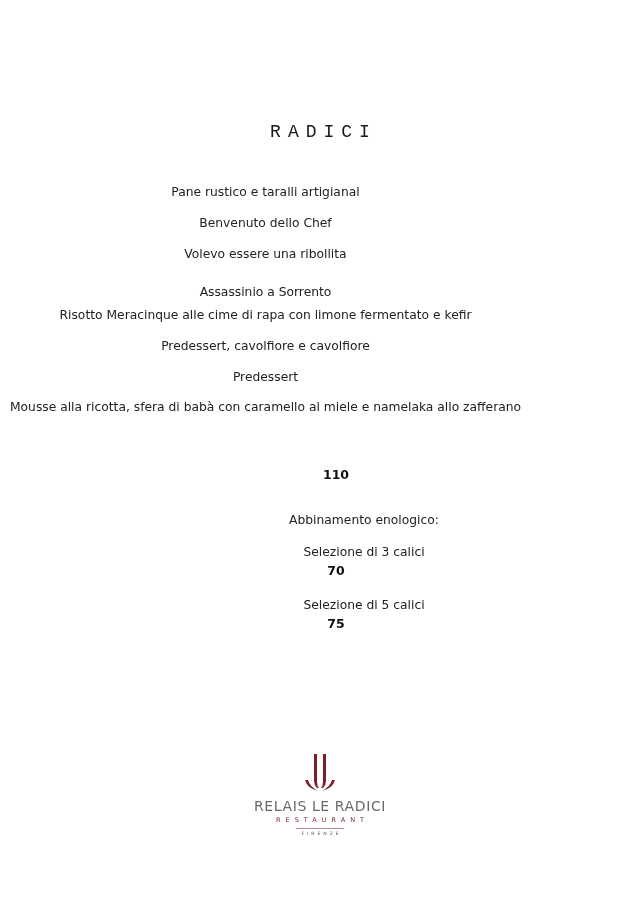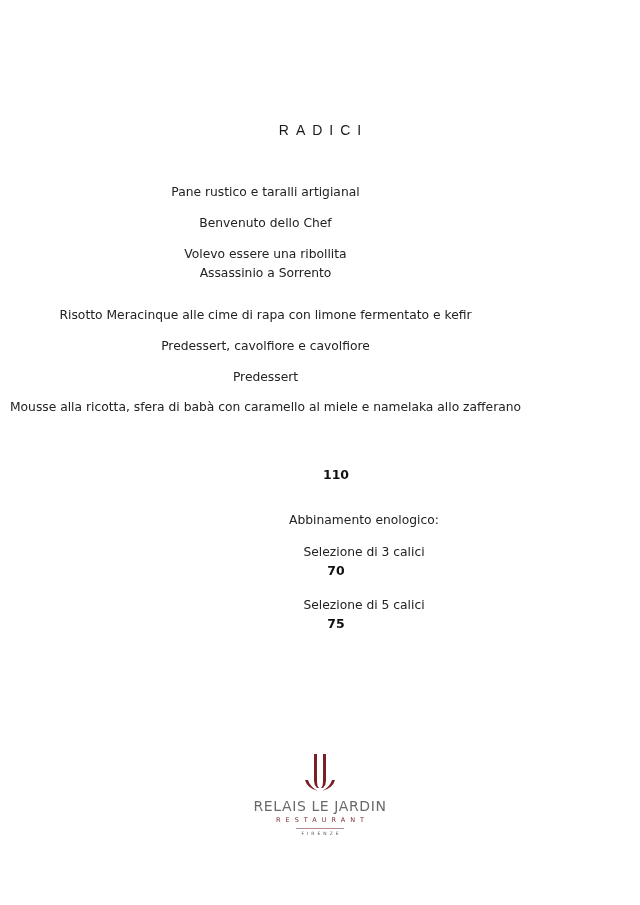--- a/index.html
+++ b/index.html
@@ -18,22 +18,22 @@
     .page {
       position: absolute;
       left: 0; top: 0;
       width: 640px; height: 905px;
     }
     .title {
       position: absolute;
       top: 122px;
       left: 0; width: 640px;
       text-align: center;
-      font-family: Liberation Sans, sans-serif;
-      font-size: 14px;
+      font-family: Liberation Mono, monospace;
+      font-size: 18px;
       letter-spacing: 7px;
       color: #1a1a1a;
       font-weight: normal;
       padding-left: 7px;
       box-sizing: border-box;
     }
     .course {
       position: absolute;
       left: 0; width: 531px;
       text-align: center;
@@ -118,21 +118,21 @@
 <body>
 
 <div class="page">
 
   <h1 class="title" style="margin:0;">RADICI</h1>
 
   <div>
     <div class="course" style="top:184px;">Pane rustico e taralli artigianal</div>
     <div class="course" style="top:215px;">Benvenuto dello Chef</div>
     <div class="course" style="top:246px;">Volevo essere una ribollita</div>
-    <div class="course" style="top:265px;">Assassinio a Sorrento</div>
+    <div class="course" style="top:284px;">Assassinio a Sorrento</div>
     <div class="course" style="top:307px;">Risotto Meracinque alle cime di rapa con limone fermentato e kefir</div>
     <div class="course" style="top:338px;">Predessert, cavolfiore e cavolfiore</div>
     <div class="course" style="top:369px;">Predessert</div>
     <div class="course" style="top:399px;">Mousse alla ricotta, sfera di babà con caramello al miele e namelaka allo zafferano</div>
   </div>
 
   <div class="price" style="top:467px;">110</div>
 
   <div>
     <div class="label" style="top:513px;">Abbinamento enologico:</div>
@@ -148,19 +148,19 @@
     <svg class="logo-mark" viewBox="0 0 36 42">
 
       <path d="M12 2 L15 2 L15 30 Q15 34 17 36 L15 36 Q12 33 12 29 Z" fill="#7a1f28"></path>
 
       <path d="M21 2 L24 2 L24 29 Q24 33 21 36 L19 36 Q21 34 21 30 Z" fill="#7a1f28"></path>
 
       <path d="M3 28 Q5 36 16 39 Q8 35 6 28 Z" fill="#7a1f28"></path>
 
       <path d="M33 28 Q31 36 20 39 Q28 35 30 28 Z" fill="#7a1f28"></path>
     </svg>
-    <div class="logo-name">RELAIS LE JARDIN</div>
+    <div class="logo-name">RELAIS LE RADICI</div>
     <div class="logo-sub">RESTAURANT</div>
     <div class="logo-rule"></div>
     <div class="logo-city">FIRENZE</div>
   </div>
 
 </div>
 
 </body></html>

